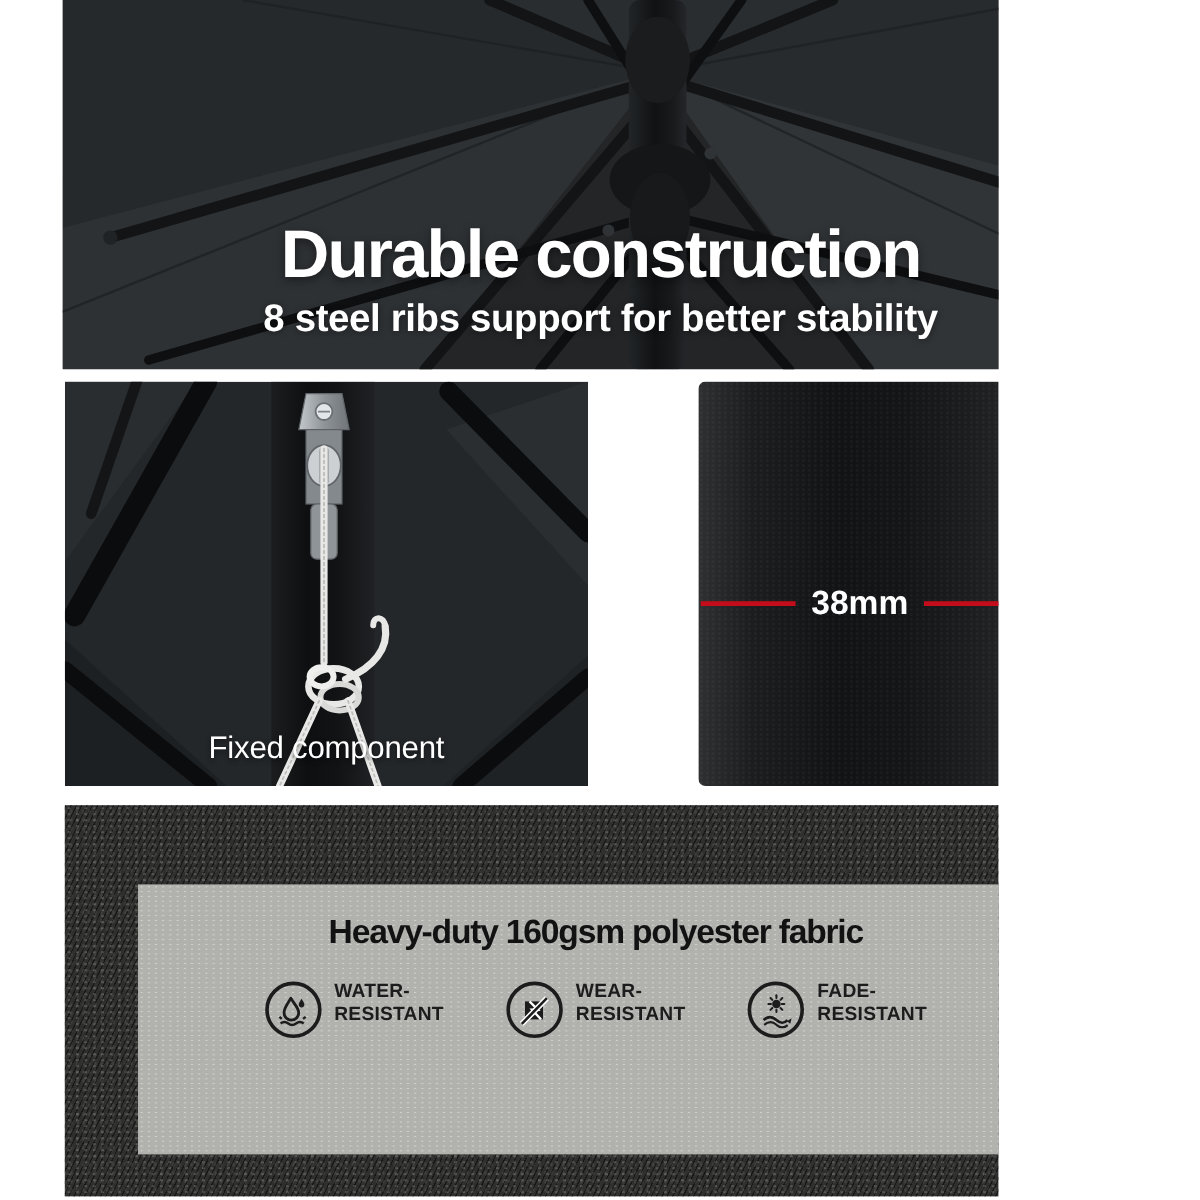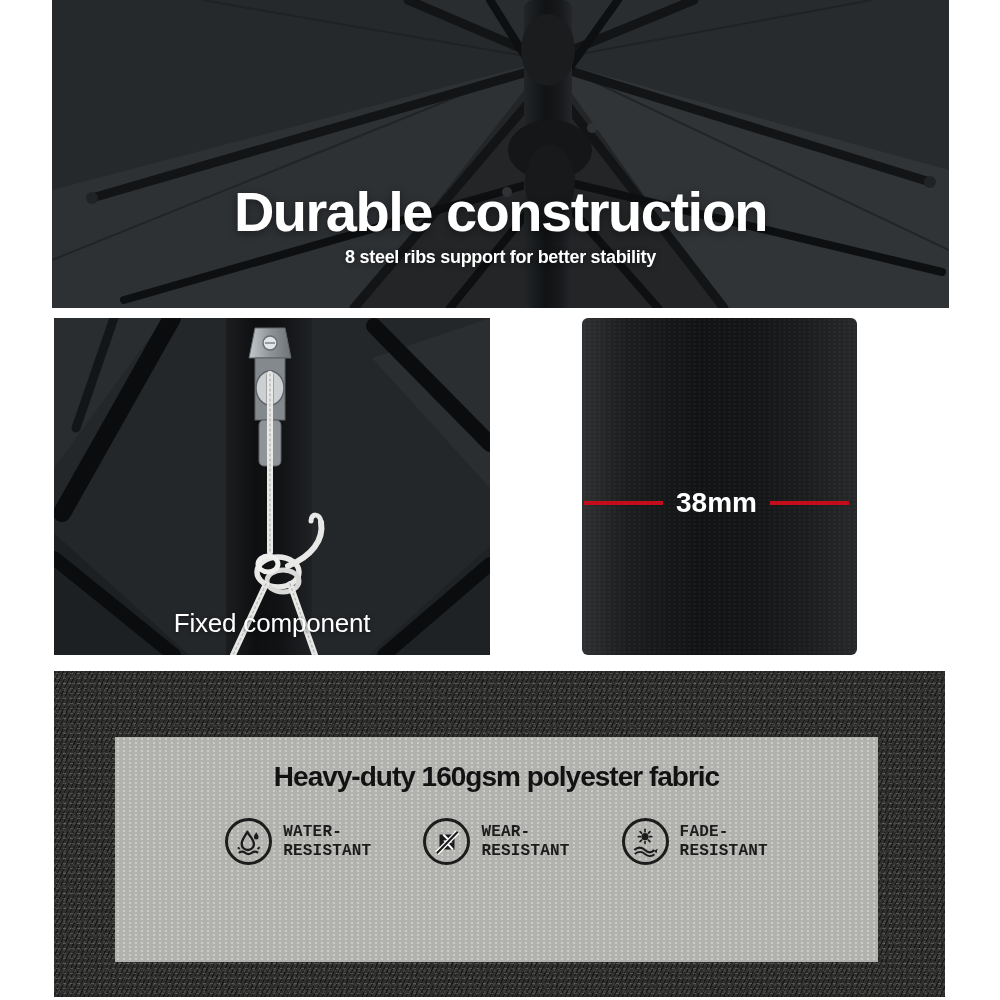--- a/index.html
+++ b/index.html
@@ -1,29 +1,29 @@
 <!DOCTYPE html>
 <html><head>
 <meta charset="utf-8">
 <style>
   html,body{margin:0;padding:0;background:#ffffff;}
   .canvas{
-    position:relative;width:1000px;height:1000px;background:#ffffff;overflow:hidden;
+    position:relative;width:832px;height:1000px;background:#ffffff;overflow:hidden;
     font-family:"Liberation Sans",sans-serif;
   }
   
   .hero{position:absolute;left:52px;top:0;width:897px;height:308px;overflow:hidden;}
   .hero svg{position:absolute;left:0;top:0;width:100%;height:100%;display:block;}
   .hero-text{position:absolute;left:0;right:0;top:183px;text-align:center;color:#fff;}
   .hero-title{
     margin:0;font-size:56px;font-weight:700;letter-spacing:-1.5px;line-height:1.02;
     text-shadow:0 2px 8px rgba(0,0,0,0.45);
   }
   .hero-subtitle{
-    margin:7px 0 0;font-size:18px;font-weight:600;letter-spacing:-0.3px;
+    margin:7px 0 0;font-size:32px;font-weight:600;letter-spacing:-0.3px;
     text-shadow:0 1px 6px rgba(0,0,0,0.45);
   }
   
   .panel-left{position:absolute;left:54px;top:318px;width:436px;height:337px;overflow:hidden;}
   .panel-left svg{position:absolute;left:0;top:0;width:100%;height:100%;display:block;}
   .panel-caption{
     position:absolute;left:0;right:0;bottom:16px;text-align:center;color:#fff;
     font-size:26px;font-weight:500;letter-spacing:-0.2px;text-shadow:0 1px 4px rgba(0,0,0,0.5);
   }
   
@@ -56,21 +56,21 @@
     background-color:rgba(182,182,179,0.97);
     background-image:radial-gradient(rgba(255,255,255,0.45) 0.8px, transparent 1.2px);
     background-size:6px 4px;
     display:flex;flex-direction:column;align-items:center;
   }
   .banner-title{
     margin:24px 0 0;font-size:28px;font-weight:700;color:#121212;
     letter-spacing:-1px;white-space:nowrap;
   }
   .features{display:flex;align-items:center;gap:52px;margin-top:25px;}
-  .feature{display:flex;align-items:center;gap:11px;font-family:Liberation Mono, monospace;}
+  .feature{display:flex;align-items:flex-start;gap:11px;}
   .feature-icon{
     width:47px;height:47px;border:3px solid #1c1c1c;border-radius:50%;box-sizing:border-box;
     display:flex;align-items:center;justify-content:center;flex:0 0 auto;
   }
   .feature-label{
     display:flex;flex-direction:column;font-size:16px;font-weight:700;color:#1c1c1c;
     line-height:1.18;letter-spacing:0.2px;white-space:nowrap;
   }
 </style>
 </head>

